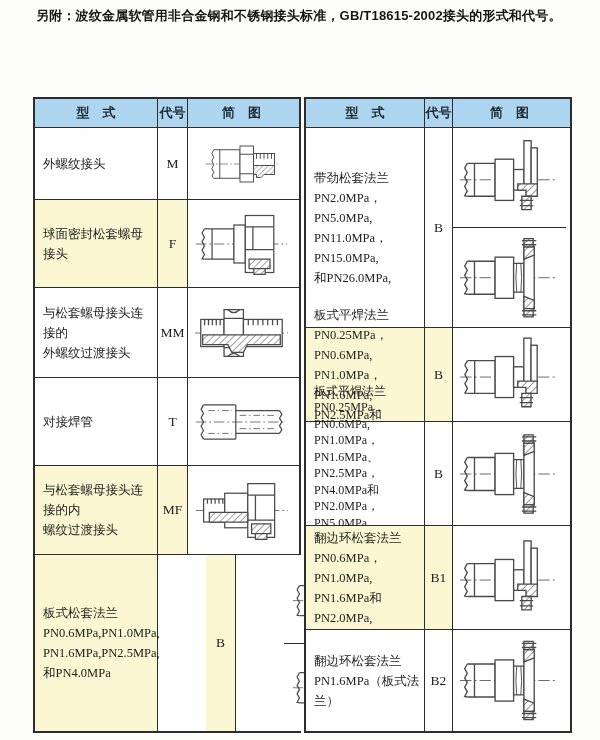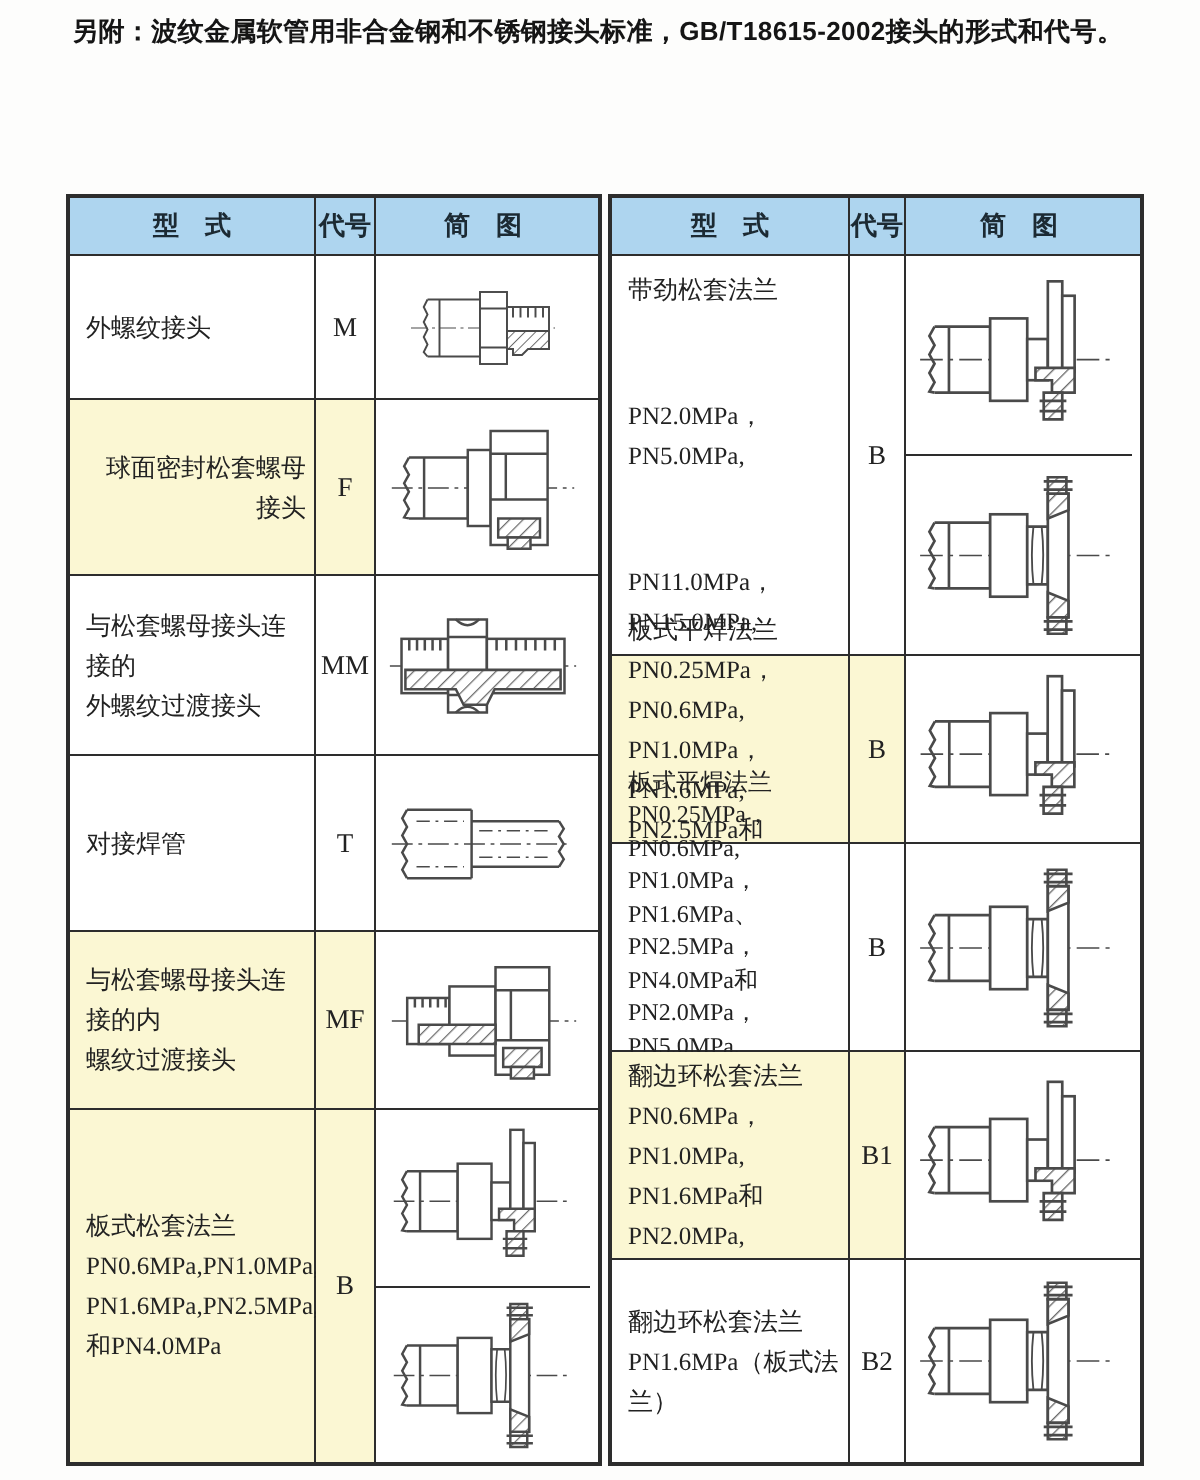--- a/index.html
+++ b/index.html
@@ -204,21 +204,21 @@
           </div>
           <div class="cell code-cell" style="width: 30px;">M</div>
           <div class="cell sketch-cell" style="width: 107px;">
             <div class="sketch-sub">
               <svg viewBox="0 0 100 80" height="60" width="75" class="sketch">
                 <use href="#sk-male-thread-fitting"></use>
               </svg>
             </div>
           </div>
         </div>
-        <div class="row" style="height: 88px; text-align: right;">
+        <div class="row" style="height: 88px;">
           <div class="cell type-cell highlight" style="width: 123px;">
             <div>球面密封松套螺母接头</div>
           </div>
           <div class="cell code-cell highlight" style="width: 30px;">F</div>
           <div class="cell sketch-cell" style="width: 107px;">
             <div class="sketch-sub">
               <svg viewBox="0 0 100 80" height="76" width="95" class="sketch">
                 <use href="#sk-loose-nut-fitting"></use>
               </svg>
             </div>
@@ -258,21 +258,21 @@
           </div>
           <div class="cell code-cell highlight" style="width: 30px;">MF</div>
           <div class="cell sketch-cell" style="width: 107px;">
             <div class="sketch-sub">
               <svg viewBox="0 0 100 80" height="77" width="96" class="sketch">
                 <use href="#sk-male-female-adapter"></use>
               </svg>
             </div>
           </div>
         </div>
-        <div class="row" style="height: 176px;">
+        <div class="row" style="height: 176px; gap: 48px;">
           <div class="cell type-cell highlight" style="width: 123px;">
             <div>板式松套法兰</div>
             <div>PN0.6MPa,PN1.0MPa,</div>
             <div>PN1.6MPa,PN2.5MPa,</div>
             <div>和PN4.0MPa</div>
           </div>
           <div class="cell code-cell highlight" style="width: 30px;">B</div>
           <div class="cell sketch-cell" style="width: 107px;">
             <div class="sketch-sub">
               <svg viewBox="0 0 100 80" height="75.5" width="94" class="sketch">
@@ -287,24 +287,25 @@
           </div>
         </div>
       </div>
     <div class="half right" id="half-right">
         <div class="hrow">
           <div class="hcell" style="width: 119px;">型　式</div>
           <div class="hcell" style="width: 28px;">代号</div>
           <div class="hcell" style="width: 113px;">简　图</div>
         </div>
         <div class="row" style="height: 200px;">
-          <div class="cell type-cell" style="width: 119px; gap: 43px;">
+          <div class="cell type-cell" style="width: 119px;">
             <div>带劲松套法兰</div>
             <div>PN2.0MPa，PN5.0MPa,</div>
             <div>PN11.0MPa，PN15.0MPa,</div>
+            <div>和PN26.0MPa,</div>
           </div>
           <div class="cell code-cell" style="width: 28px;">B</div>
           <div class="cell sketch-cell" style="width: 113px;">
             <div class="sketch-sub">
               <svg viewBox="0 0 100 80" height="87.5" width="103" class="sketch">
                 <use href="#sk-plate-flange"></use>
               </svg>
             </div>
             <div class="sketch-sub">
               <svg viewBox="0 0 100 80" height="87.5" width="103" class="sketch">

